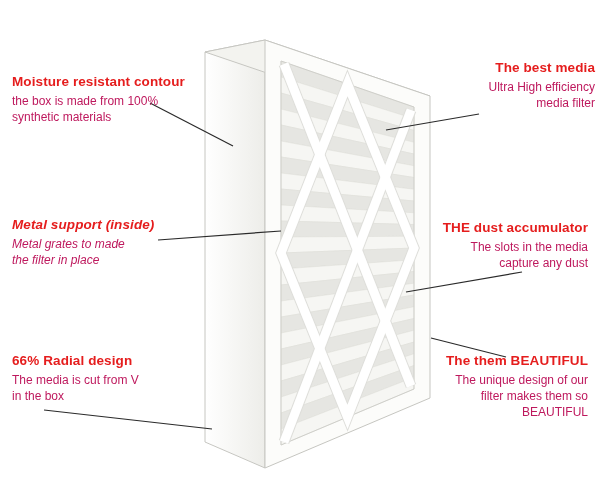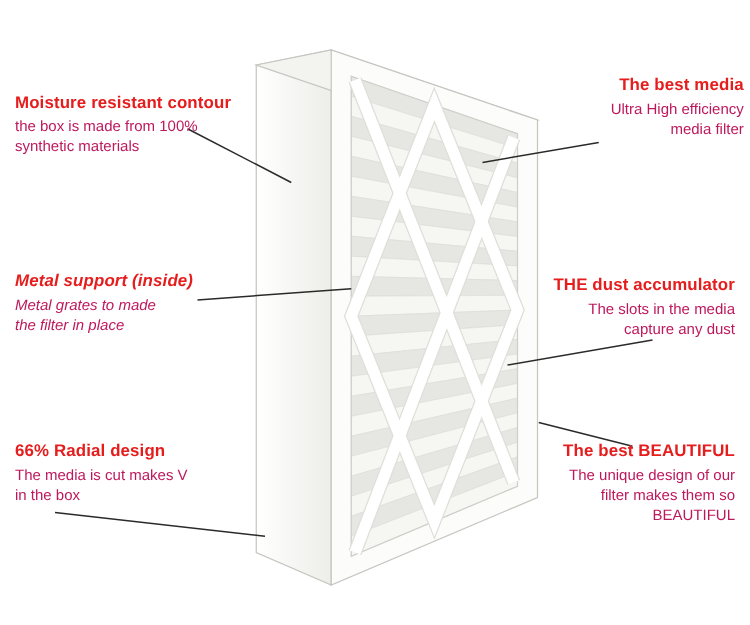--- a/index.html
+++ b/index.html
@@ -110,34 +110,34 @@
     <div class="body">the box is made from 100%
 synthetic materials</div>
   </div>
   <div class="callout left-col" id="callout-l2">
     <div class="heading">Metal support (inside)</div>
     <div class="body">Metal grates to made
 the filter in place</div>
   </div>
   <div class="callout left-col" id="callout-l3">
     <div class="heading">66% Radial design</div>
-    <div class="body">The media is cut makes V
+    <div class="body">The media is cut from V
 in the box</div>
   </div>
 
   <div class="callout right-col" id="callout-r1">
     <div class="heading">The best media</div>
     <div class="body">Ultra High efficiency
 media filter</div>
   </div>
   <div class="callout right-col" id="callout-r2">
     <div class="heading">THE dust accumulator</div>
     <div class="body">The slots in the media
 capture any dust</div>
   </div>
   <div class="callout right-col" id="callout-r3">
-    <div class="heading">The best BEAUTIFUL</div>
+    <div class="heading">The them BEAUTIFUL</div>
     <div class="body">The unique design of our
 filter makes them so
 BEAUTIFUL</div>
   </div>
 
 </div>
 
 </body></html>

